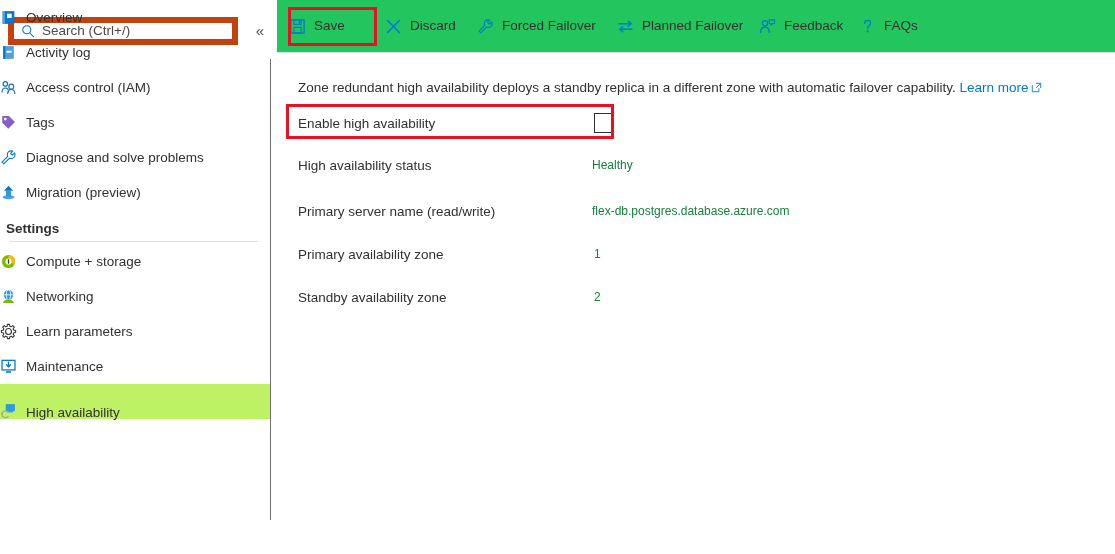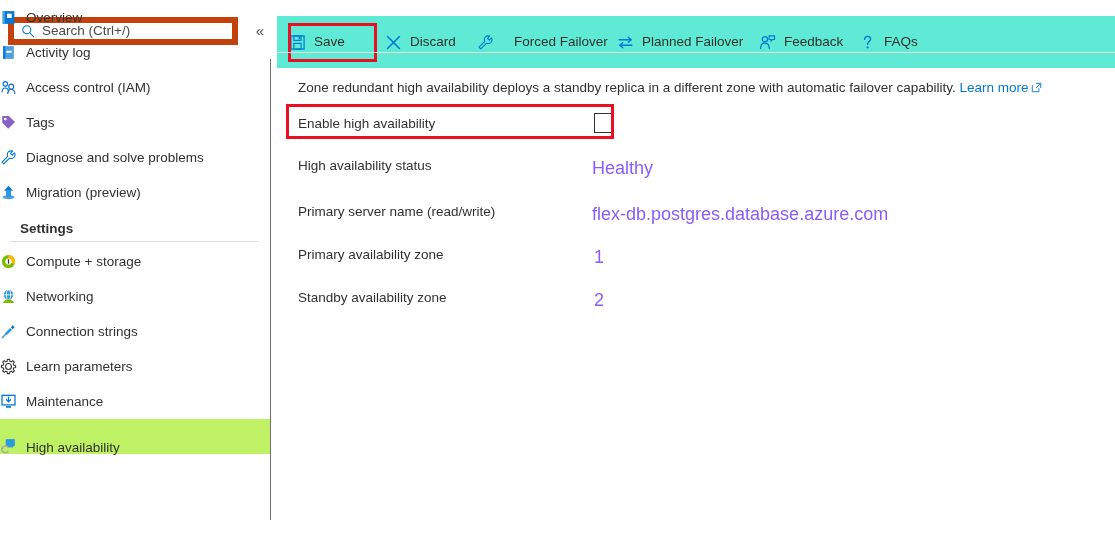--- a/index.html
+++ b/index.html
@@ -91,21 +91,21 @@
   .nav-item .nav-label {
     font-size: 13.5px;
     color: #323130;
     line-height: 1;
   }
 
   .section-header {
     font-size: 13.5px;
     font-weight: bold;
     color: #323130;
-    padding-left: 20px;
+    padding-left: 6px;
     margin-top: 11px;
     margin-bottom: 5px;
   }
   .section-rule {
     height: 1px;
     background: #e1dfdd;
     margin: 0 13px 2px 10px;
   }
 
   #sidebar-scrollbar {
@@ -120,24 +120,24 @@
   
   #main {
     position: absolute;
     left: 277px;
     top: 0;
     width: 838px;
     height: 554px;
   }
   #toolbar {
     position: absolute;
-    left: 0; top: 16px;
+    left: 0; top: 0;
     width: 838px;
     height: 52px;
-    background: #5eead4;
+    background: #22c55e;
   }
   #toolbar-rule {
     position: absolute;
     left: 0;
     top: 52px;
     width: 838px;
     height: 1px;
     background: #e1dfdd;
   }
   .cmd {
@@ -229,22 +229,22 @@
     position: absolute;
     left: 0;
     top: 0;
     font-size: 13.5px;
     color: #323130;
     white-space: nowrap;
   }
   .field-value {
     position: absolute;
     top: 0;
-    font-size: 18px;
-    color: #8b5cf6;
+    font-size: 12px;
+    color: #15803d;
     white-space: nowrap;
   }
 </style>
 </head>
 <body>
 
 <div id="sidebar">
 
   <div id="search-row">
     <div class="search-box">
@@ -321,28 +321,20 @@
         <svg viewBox="0 0 16 16" class="nav-icon">
           <circle cx="8" cy="6.4" r="4.5" fill="#2b9ae0"></circle>
           <ellipse cx="8" cy="6.4" rx="2" ry="4.5" fill="none" stroke="#ffffff" stroke-width="0.8"></ellipse>
           <line x1="3.5" y1="6.4" x2="12.5" y2="6.4" stroke="#ffffff" stroke-width="0.8"></line>
           <path d="M2.6,14.2 C3.6,11.8 5.6,10.6 8,10.6 C10.4,10.6 12.4,11.8 13.4,14.2 Z" fill="#7fba00"></path>
         </svg>
         <span class="nav-label">Networking</span>
       </div>
       <div class="nav-item">
         <svg viewBox="0 0 16 16" class="nav-icon">
-          <path d="M2.2,13.8 L5.6,10.4" stroke="#50a0e0" stroke-width="1.5" stroke-linecap="round"></path>
-          <path d="M6.4,11.4 L4.6,9.6 L9.5,4.7 L11.3,6.5 Z" fill="#2b9ae0"></path>
-          <path d="M10.2,4 L12,5.8 L13.8,4 L12,2.2 Z" fill="#0078d4"></path>
-        </svg>
-        <span class="nav-label">Connection strings</span>
-      </div>
-      <div class="nav-item">
-        <svg viewBox="0 0 16 16" class="nav-icon">
           <path d="M8,5.2 A2.8,2.8 0 1 0 8,10.8 A2.8,2.8 0 1 0 8,5.2 Z" fill="none" stroke="#3a3a3a" stroke-width="1.1"></path>
           <path d="M8,1.3 L9,1.3 L9.3,3.1 L10.6,3.6 L12,2.5 L13.5,4 L12.4,5.4 L12.9,6.7 L14.7,7 L14.7,9 L12.9,9.3 L12.4,10.6 L13.5,12 L12,13.5 L10.6,12.4 L9.3,12.9 L9,14.7 L7,14.7 L6.7,12.9 L5.4,12.4 L4,13.5 L2.5,12 L3.6,10.6 L3.1,9.3 L1.3,9 L1.3,7 L3.1,6.7 L3.6,5.4 L2.5,4 L4,2.5 L5.4,3.6 L6.7,3.1 L7,1.3 Z" fill="none" stroke="#3a3a3a" stroke-width="1.05" stroke-linejoin="round"></path>
         </svg>
         <span class="nav-label">Learn parameters</span>
       </div>
       <div class="nav-item">
         <svg viewBox="0 0 16 16" class="nav-icon">
           <rect x="1.9" y="2.2" width="12.2" height="9" fill="none" stroke="#0078d4" stroke-width="1.2"></rect>
           <path d="M8,4 L8,8.1 M6.1,6.4 L8,8.4 L9.9,6.4" fill="none" stroke="#0078d4" stroke-width="1.2" stroke-linecap="round"></path>
           <rect x="5.6" y="12.4" width="4.8" height="1.5" fill="#0078d4"></rect>
@@ -377,21 +369,21 @@
         <span class="cmd-label">Save</span>
       </div>
       <div class="redbox" style="left: 11px; top: 7px; width: 89px; height: 39px;"></div>
       <div class="cmd" style="left: 108px;">
         <svg viewBox="0 0 16 16" class="cmd-icon">
           <line x1="2.4" y1="2.4" x2="13.6" y2="13.6" stroke="#0078d4" stroke-width="1.45" stroke-linecap="round"></line>
           <line x1="13.6" y1="2.4" x2="2.4" y2="13.6" stroke="#0078d4" stroke-width="1.45" stroke-linecap="round"></line>
         </svg>
         <span class="cmd-label">Discard</span>
       </div>
-      <div class="cmd" style="left: 200px; gap: 12px;">
+      <div class="cmd" style="left: 200px;">
         <svg viewBox="0 0 16 16" class="cmd-icon">
           <path d="M10.4,1.8 C8.4,1.8 6.9,3.4 6.9,5.3 C6.9,5.9 7,6.4 7.3,6.9 L1.9,12.3 L3.6,14 L9,8.6 C9.5,8.9 10,9 10.6,9 C12.5,9 14.1,7.4 14.1,5.4 C14.1,4.8 13.9,4.2 13.7,3.7 L11.6,5.8 L9.9,4.1 L12,2 C11.5,1.9 11,1.8 10.4,1.8 Z" fill="none" stroke="#0078d4" stroke-width="1.05" stroke-linejoin="round"></path>
         </svg>
         <span class="cmd-label">Forced Failover</span>
       </div>
       <div class="cmd" style="left: 340px;">
         <svg viewBox="0 0 16 16" class="cmd-icon">
           <path d="M2,5.4 L13,5.4" stroke="#0078d4" stroke-width="1.3" stroke-linecap="round" fill="none"></path>
           <path d="M10.6,3.1 L13.4,5.4 L10.6,7.7" fill="none" stroke="#0078d4" stroke-width="1.3" stroke-linecap="round" stroke-linejoin="round"></path>
           <path d="M14,10.6 L3,10.6" stroke="#0078d4" stroke-width="1.3" stroke-linecap="round" fill="none"></path>

